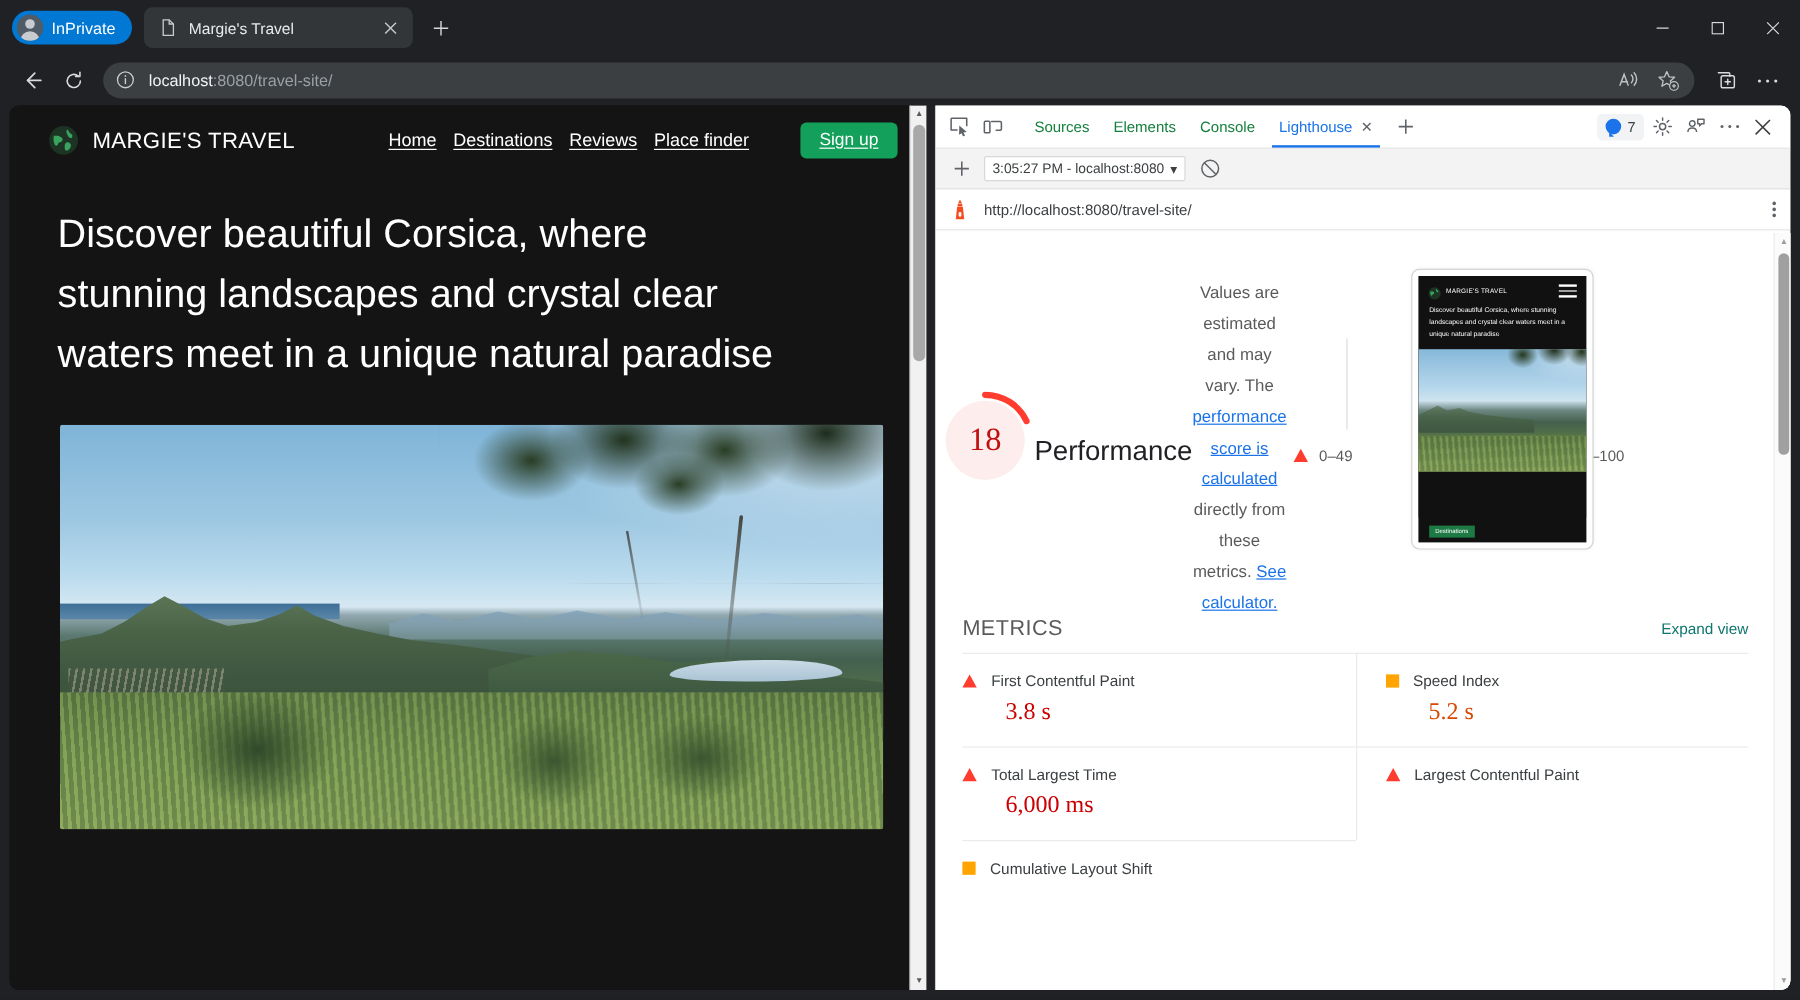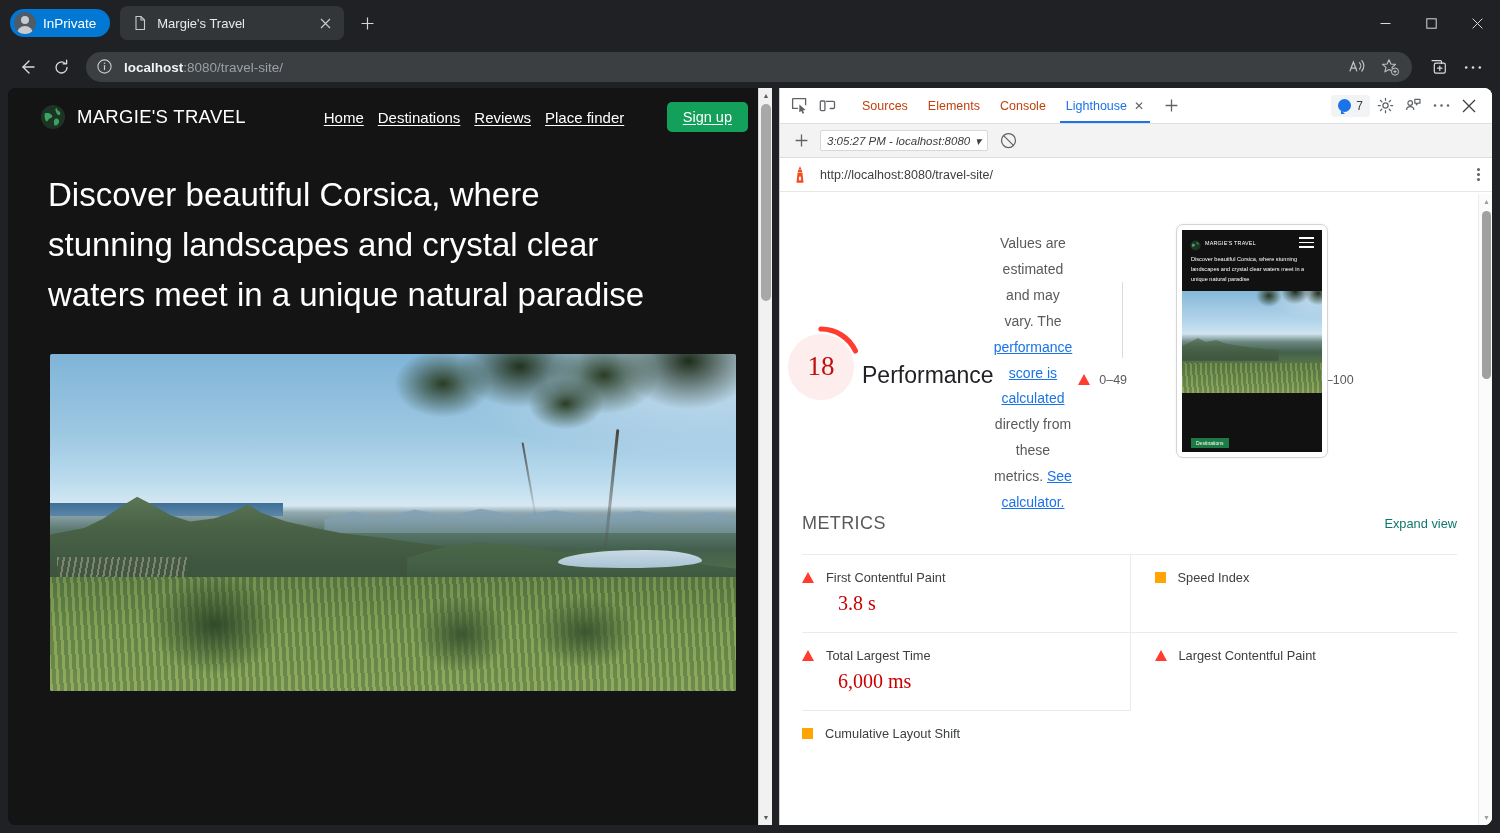--- a/index.html
+++ b/index.html
@@ -93,21 +93,21 @@
     color: #d9dbdd; flex: none;
   }
   .omnibox {
     flex: 1; height: 30px; margin: 0 10px 0 8px;
     background: #3b3f42; border-radius: 15px;
     display: flex; align-items: center; padding: 0 6px 0 10px;
     position: relative;
   }
   .omnibox-info { width: 18px; height: 18px; flex: none; margin-right: 10px; color: #c9ccce; }
   .omnibox-url { font-size: 13.5px; color: #9aa0a6; white-space: nowrap; }
-  .omnibox-url b { color: #f1f3f4; font-weight: 700; }
+  .omnibox-url b { color: #f1f3f4; font-weight: 400; }
   .omni-right { display: flex; align-items: center; margin-left: auto; }
   .omni-right .nav-icon-btn { width: 32px; height: 28px; }
 
   
   .viewport {
     position: absolute; left: 8px; top: 88px;
     width: 762px; height: 737px;
     background: #0d0d0d;
     border-radius: 8px 0 0 8px;
     overflow: hidden;
@@ -260,21 +260,21 @@
   }
   .dt-tool-icon {
     width: 26px; height: 26px; flex: none;
     display: flex; align-items: center; justify-content: center;
     color: #5f6368; margin-right: 2px;
   }
   .dt-sep { width: 10px; }
   .dt-tab {
     padding: 0 10px; height: 34px;
     display: flex; align-items: center;
-    font-size: 12.5px; color: #c2410c;
+    font-size: 12.5px; color: #15803d;
     position: relative;
   }
   .dt-tab.active { color: #1a73e8; }
   .dt-tab.active::after {
     content: ""; position: absolute; left: 4px; right: 4px; bottom: 0;
     height: 2px; background: #1a73e8;
   }
   .dt-tab-close {
     margin-left: 7px; font-size: 12px; color: #5f6368;
   }
@@ -299,21 +299,20 @@
   }
   .dt-rbtn {
     width: 26px; height: 26px; display: flex; align-items: center;
     justify-content: center; color: #5f6368;
   }
 
   .lh-toolbar {
     height: 34px; display: flex; align-items: center;
     background: #f3f3f3; border-bottom: 1px solid #dcdcdc;
     padding: 0 8px;
-    font-style: italic;
   }
   .lh-plus {
     width: 26px; height: 26px; display: flex; align-items: center;
     justify-content: center; color: #5f6368; font-size: 17px; font-weight: 300;
   }
   .lh-select {
     display: flex; align-items: center; gap: 5px;
     background: #ffffff; border: 1px solid #d8d8d8; border-radius: 2px;
     height: 21px; padding: 0 6px; font-size: 11.5px; color: #3c4043;
     margin-left: 6px;
@@ -448,21 +447,20 @@
 
   .metrics-head {
     display: flex; align-items: center;
     padding: 14px 36px 10px 22px;
   }
   .metrics-label { font-size: 18px; color: #5a5a5a; letter-spacing: .4px; }
   .metrics-expand { margin-left: auto; font-size: 12.8px; color: #0f766e; }
   .metrics-grid {
     display: grid; grid-template-columns: 1fr 1fr;
     padding: 0 36px 0 22px;
-    margin-top: 10px;
   }
   .metric-cell {
     border-top: 1px solid #ebebeb;
     padding: 15px 0 17px 0;
   }
   .metric-cell:nth-child(odd) { padding-right: 26px; }
   .metric-cell:nth-child(even) { padding-left: 24px; border-left: 1px solid #ebebeb; }
   .metric-row { display: flex; align-items: center; gap: 12px; }
   .metric-name { font-size: 12.8px; color: #3c4043; }
   .metric-value {
@@ -813,20 +811,21 @@
           </div>
           <div class="metric-value v-red">3.8 s</div>
         </div>
 
 
         <div class="metric-cell">
           <div class="metric-row">
             <span class="sq-orange"></span>
             <span class="metric-name">Speed Index</span>
           </div>
+          <div class="metric-value v-orange">5.2 s</div>
         </div>
 
         <div class="metric-cell">
           <div class="metric-row">
             <span class="tri-red"></span>
             <span class="metric-name">Total Largest Time</span>
           </div>
           <div class="metric-value v-red">6,000 ms</div>
         </div>
 

